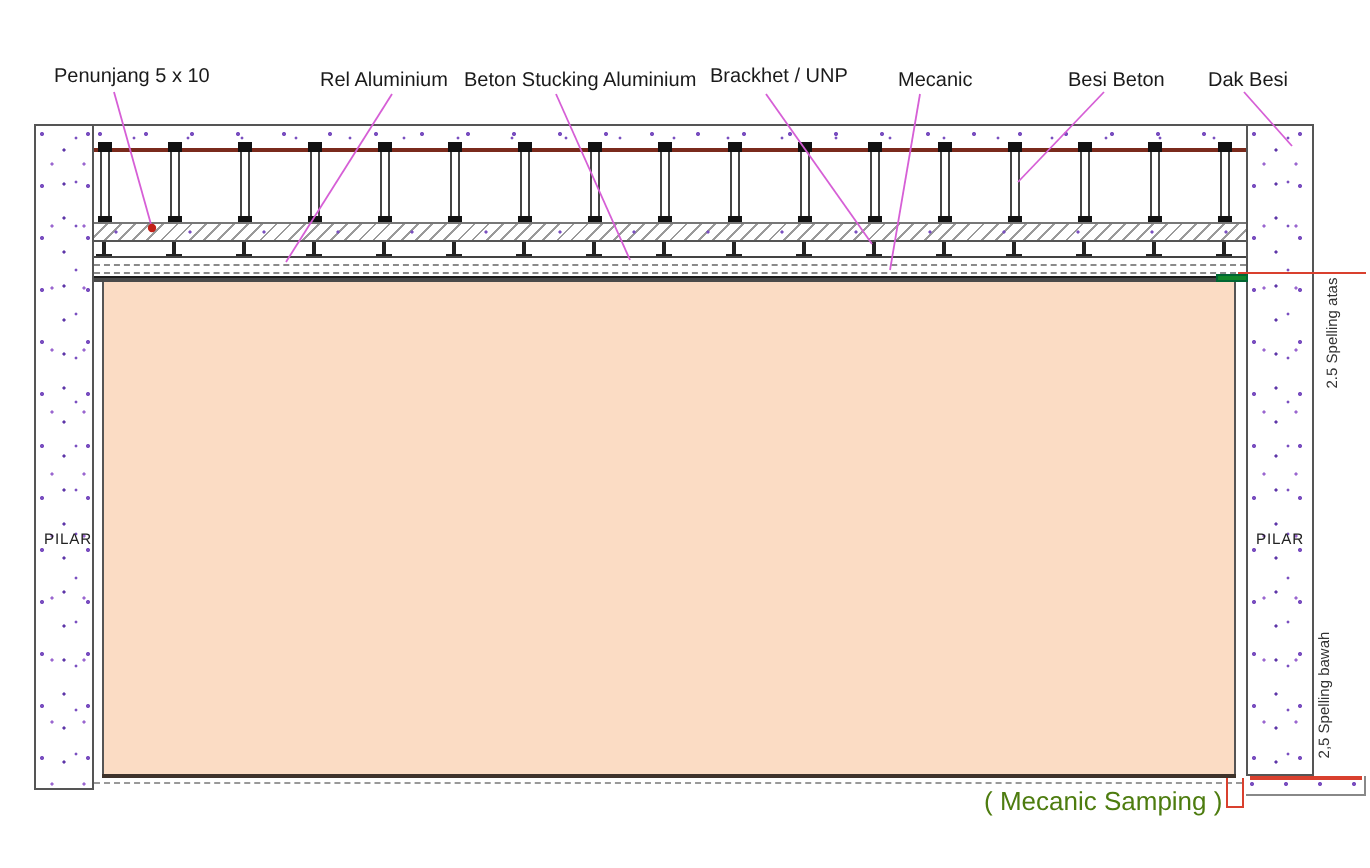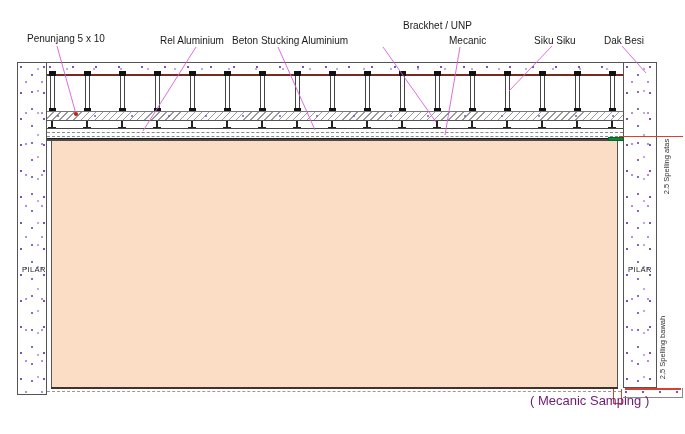--- a/index.html
+++ b/index.html
@@ -69,21 +69,21 @@
   #red-line-bottom{left:625px;top:388.3px;width:56px;height:1.3px;background:var(--measure-red);}
   #red-bracket{left:613px;top:389px;width:9px;height:15px;border-left:1.2px solid var(--measure-red);border-right:1.2px solid var(--measure-red);border-bottom:1.2px solid var(--measure-red);box-sizing:border-box;}
   
   .lbl{position:absolute;font-size:10px;white-space:nowrap;color:var(--ink);}
   .pilar-txt{position:absolute;font-size:7.6px;letter-spacing:0.4px;color:#222;}
   #pilar-left-txt{left:22px;top:265px;}
   #pilar-right-txt{left:628px;top:265px;}
   .vtext{position:absolute;transform:rotate(-90deg);transform-origin:center;font-size:7.5px;color:#333;white-space:nowrap;text-align:center;}
   #spelling-atas{left:631px;top:162px;width:70px;}
   #spelling-bawah{left:622px;top:343px;width:80px;}
-  #caption{position:absolute;left:492px;top:393px;font-size:13px;color:#701a75;white-space:nowrap;margin-left:38px;}
+  #caption{position:absolute;left:492px;top:393px;font-size:13px;color:#4d7c0f;white-space:nowrap;}
   #leader-svg{position:absolute;left:0;top:0;pointer-events:none;}
 </style>
 </head>
 <body>
 
 <div id="stage">
 
   <div class="abs speckle" id="slab-top"></div>
   <div class="abs" id="slab-underline"></div>
   <div class="abs speckle pillar" id="pillar-left"></div>
@@ -181,18 +181,18 @@
   <div class="pilar-txt" id="pilar-left-txt">PILAR</div>
   <div class="pilar-txt" id="pilar-right-txt">PILAR</div>
   <div class="vtext" id="spelling-atas">2.5 Spelling atas</div>
   <div class="vtext" id="spelling-bawah">2,5 Spelling bawah</div>
   <div id="caption">( Mecanic Samping )</div>
 
   <div id="label-layer">
       <div class="lbl" style="left: 27px; top: 33px;">Penunjang 5 x 10</div>
       <div class="lbl" style="left: 160px; top: 35px;">Rel Aluminium</div>
       <div class="lbl" style="left: 232px; top: 35px;">Beton Stucking Aluminium</div>
-      <div class="lbl" style="left: 355px; top: 20px; margin-left: 48px;">Brackhet / UNP</div>
+      <div class="lbl" style="left: 355px; top: 33px;">Brackhet / UNP</div>
       <div class="lbl" style="left: 449px; top: 35px;">Mecanic</div>
-      <div class="lbl" style="left: 534px; top: 35px;">Siku Siku</div>
+      <div class="lbl" style="left: 534px; top: 35px;">Besi Beton</div>
       <div class="lbl" style="left: 604px; top: 35px;">Dak Besi</div>
     </div>
 </div>
 
 </body></html>

